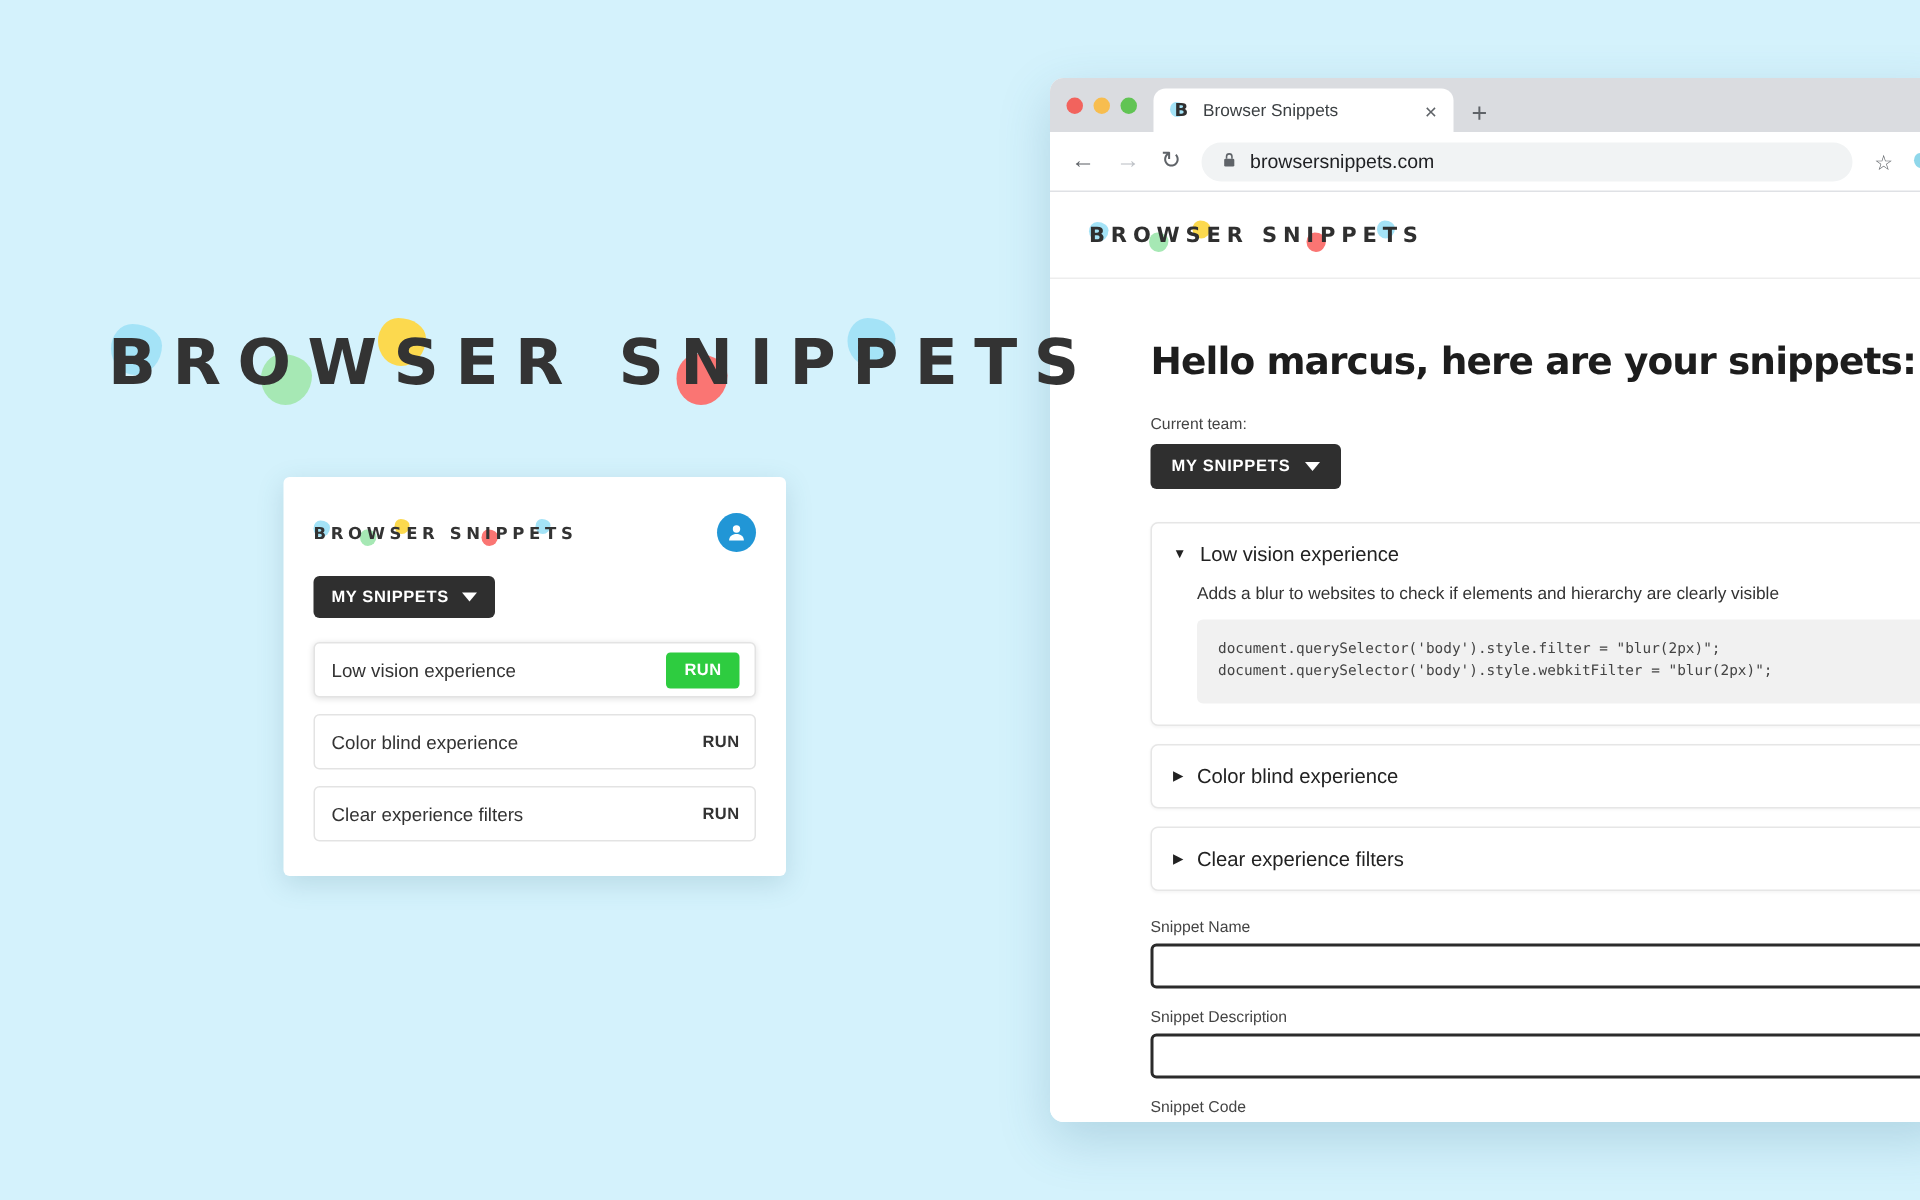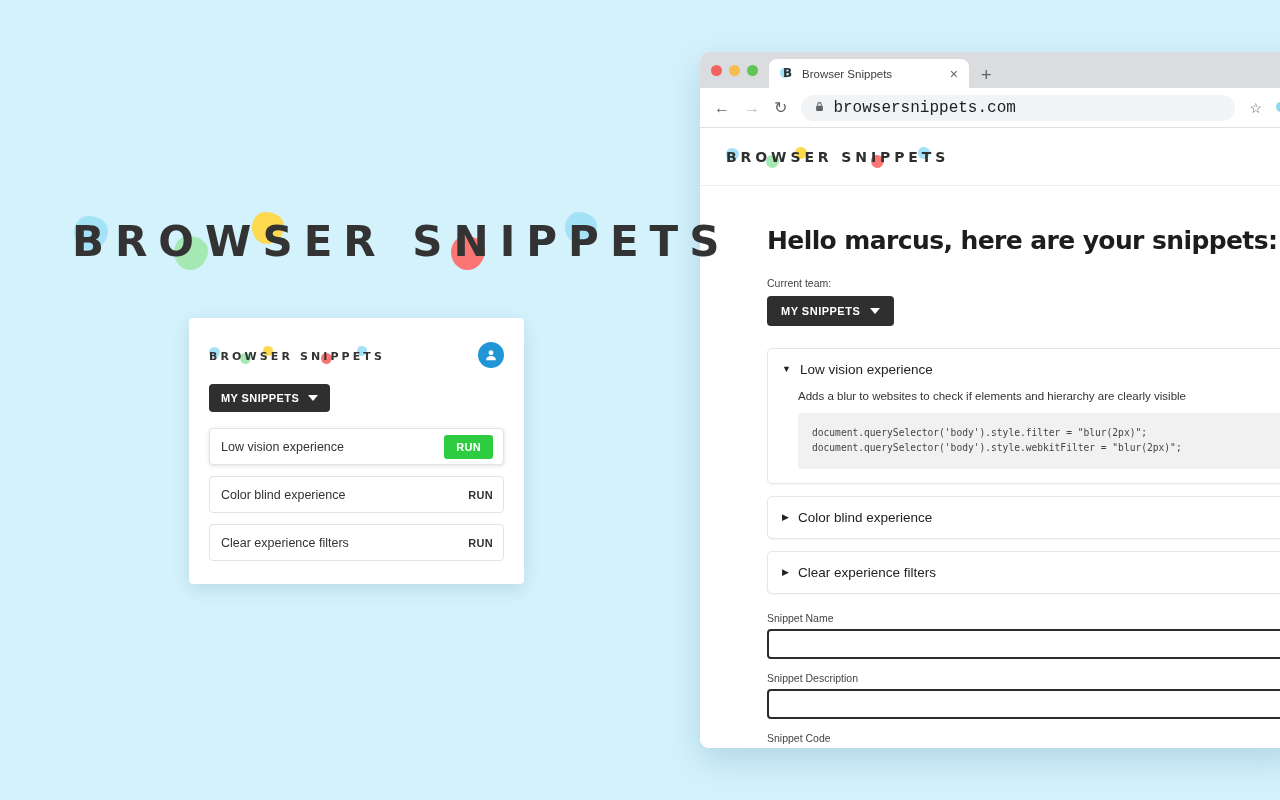--- a/index.html
+++ b/index.html
@@ -209,21 +209,21 @@
     flex: 1;
     height: 26px;
     background: #f1f3f4;
     border-radius: 13px;
     display: flex;
     align-items: center;
     gap: 9px;
     padding: 0 14px;
   }
   .lock { font-size: 10px; color: #5f6368; }
-  .url { font-size: 16px; color: #202124; font-family: Liberation Mono, monospace; }
+  .url { font-size: 13px; color: #202124; }
   .star-ico { font-size: 14px; color: #5f6368; cursor: pointer; }
   .ext-ico { position: relative; width: 14px; height: 16px; }
   .ext-ico .fav-blob {
     position: absolute; left: 0; top: 2px;
     width: 10px; height: 10px; background: #8fd7ea;
     border-radius: 42% 58% 52% 48% / 48% 42% 58% 52%;
   }
   .ext-ico .fav-b {
     position: absolute; left: 3px; top: 0px;
     font-family: "DejaVu Sans", sans-serif;

